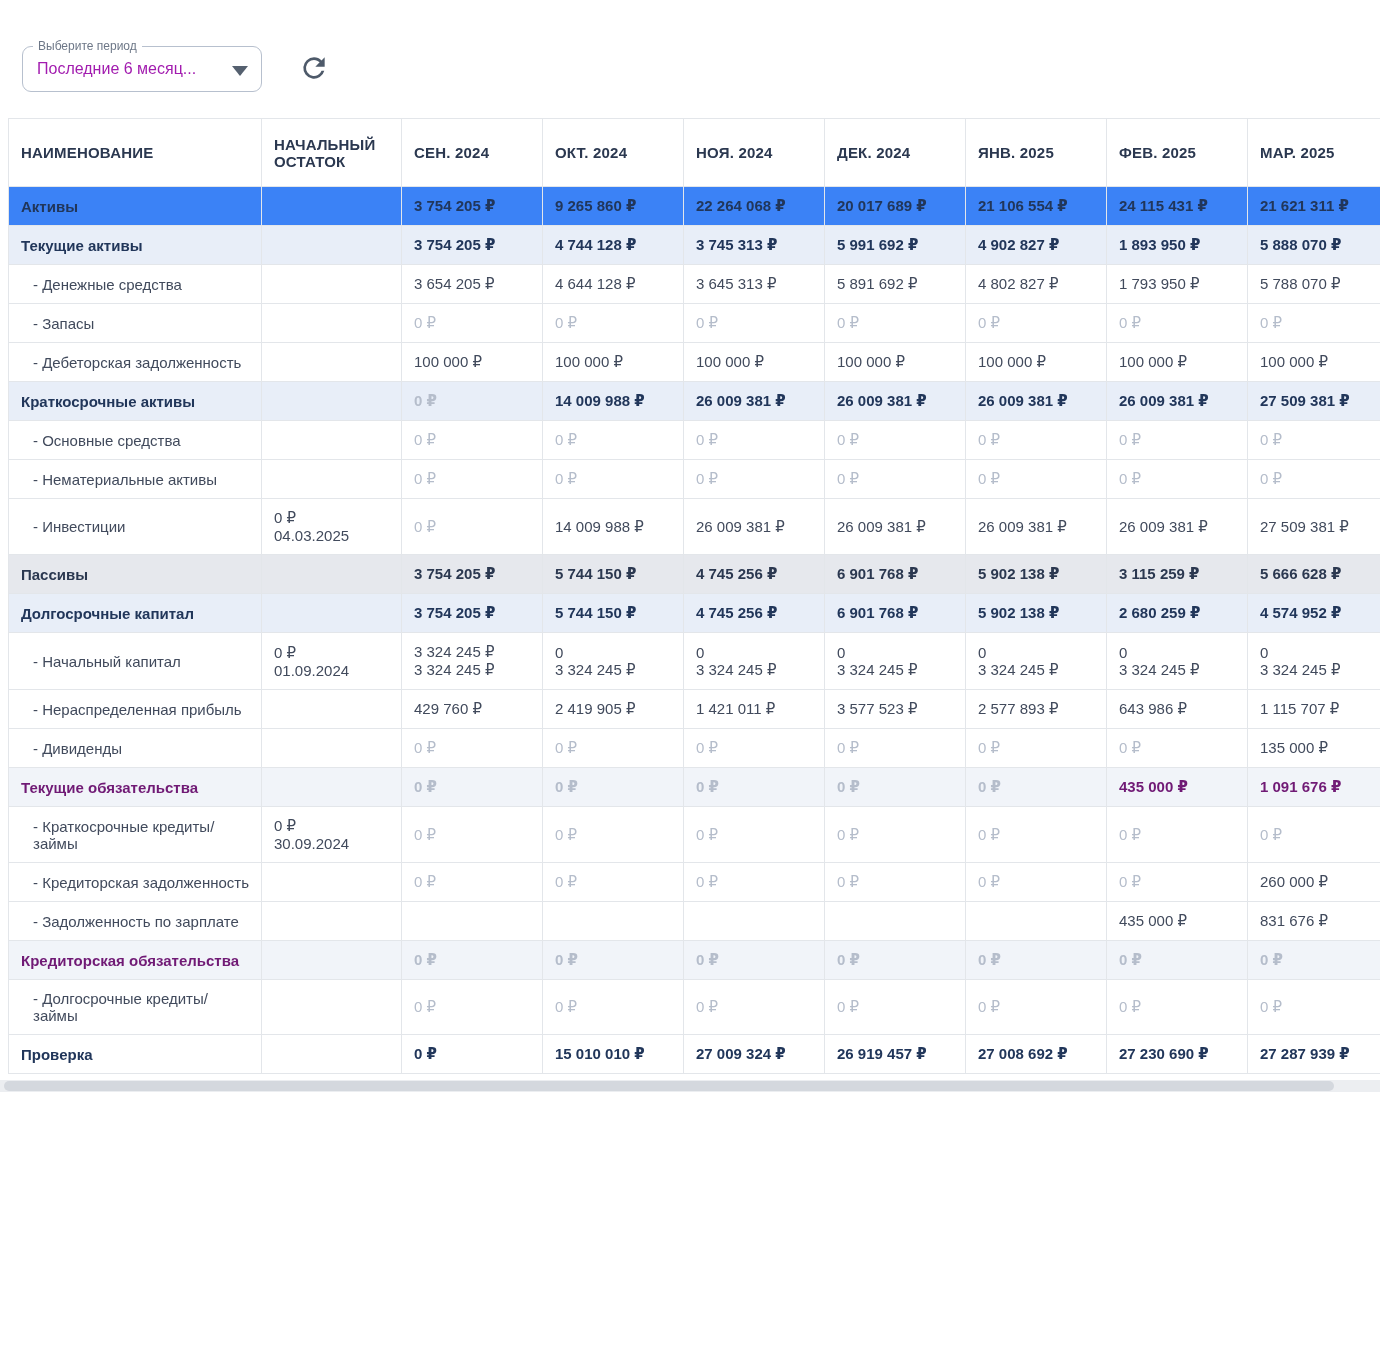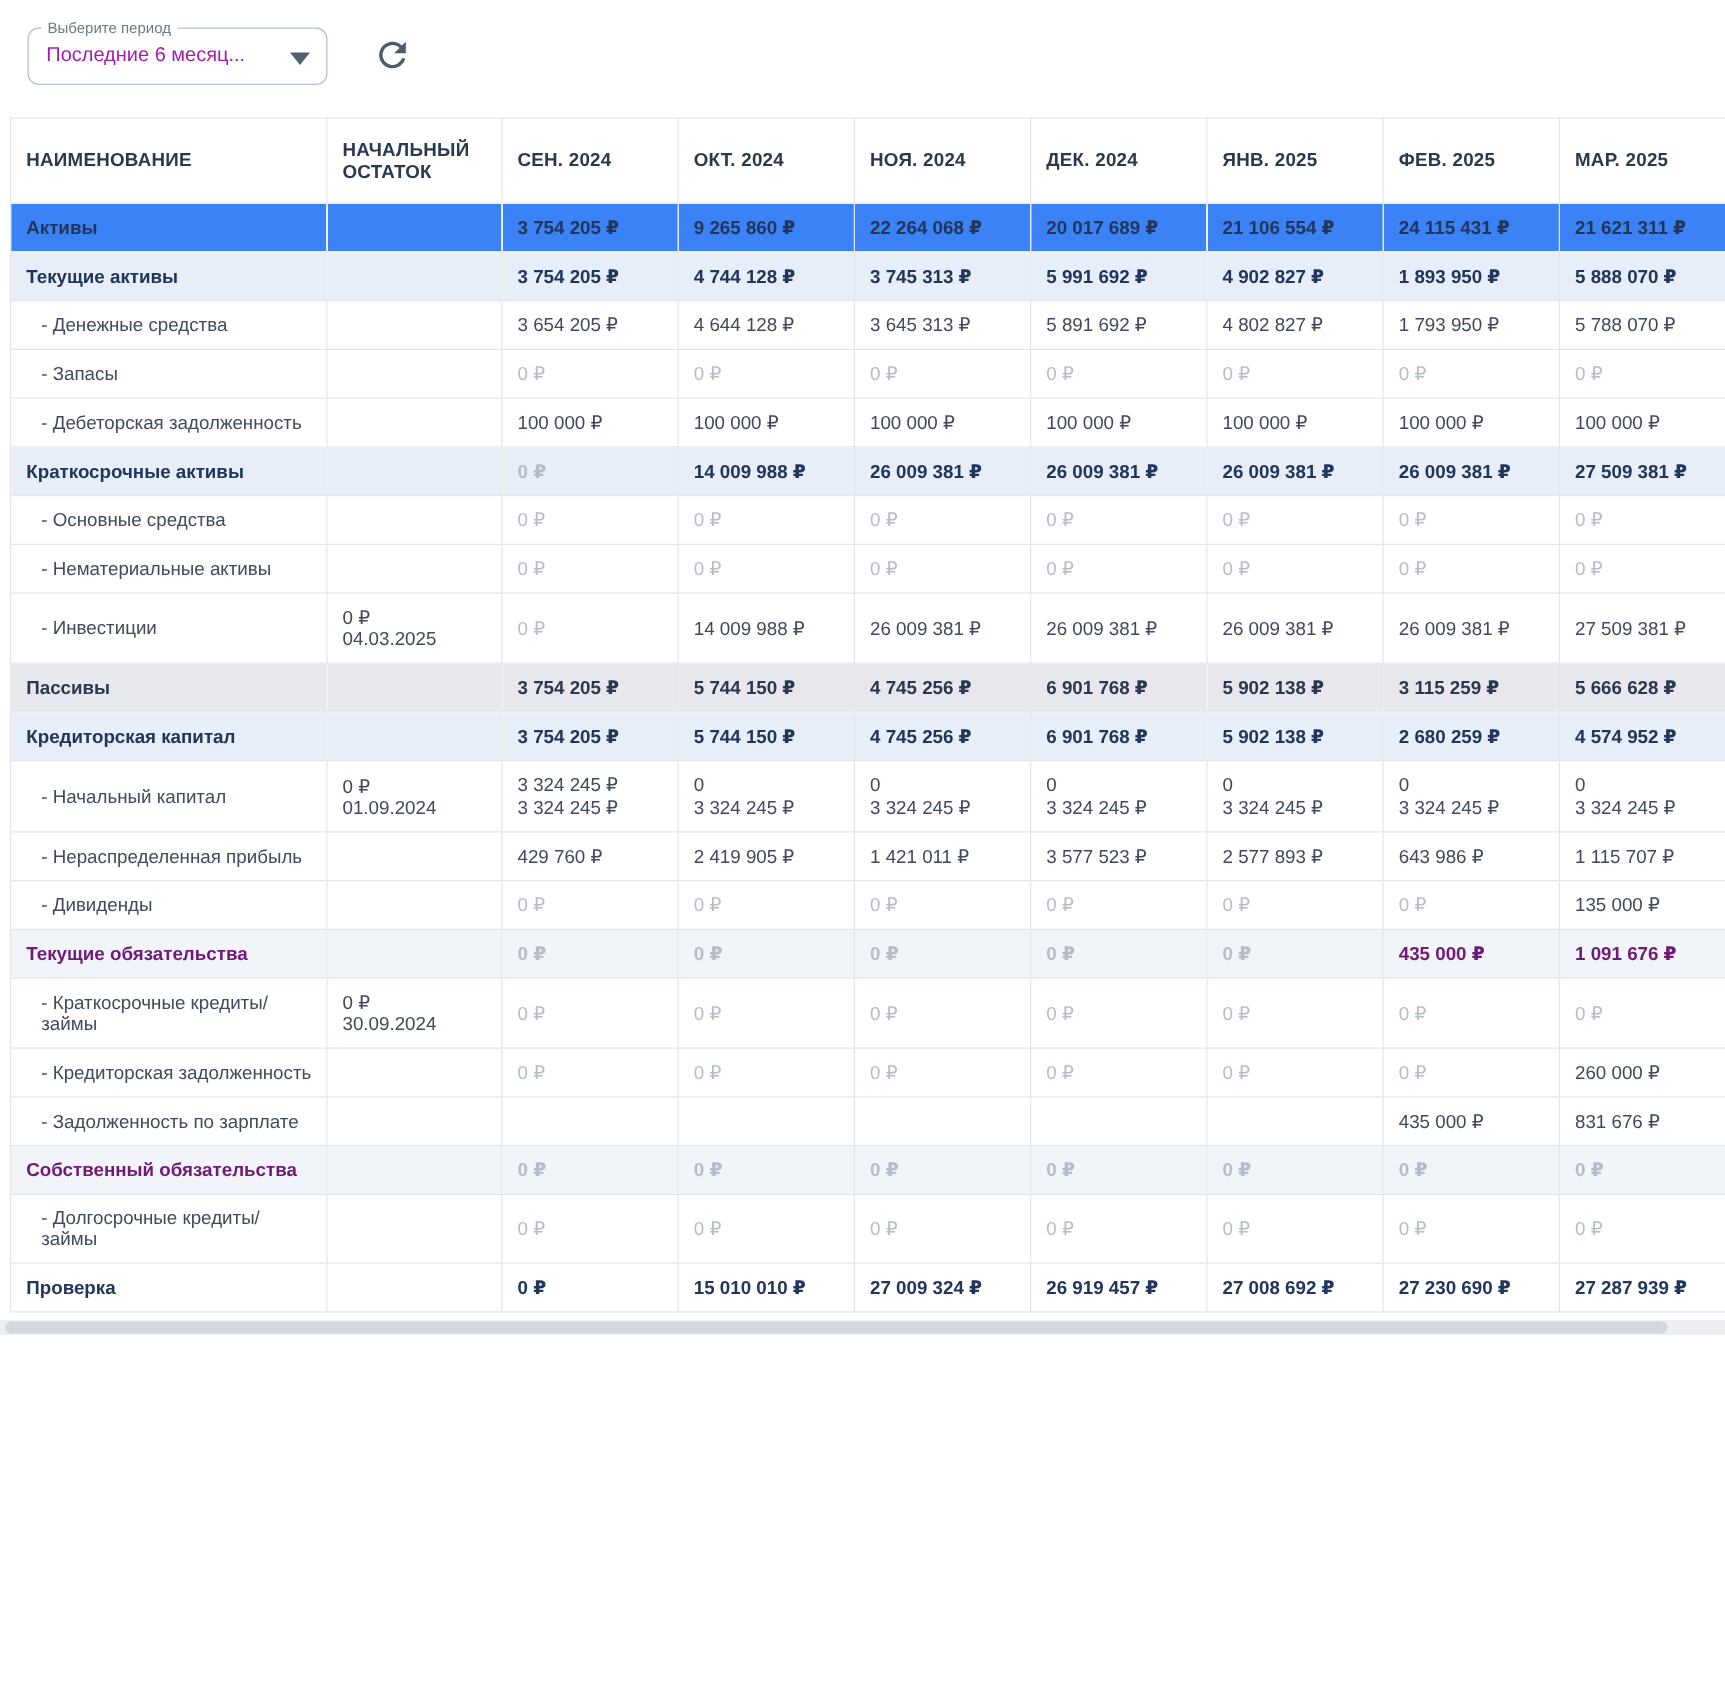--- a/index.html
+++ b/index.html
@@ -7,21 +7,21 @@
   body{
     width:1380px;
     font-family:"Liberation Sans","DejaVu Sans",sans-serif;
     color:#3c4556;
     position:relative;
   }
 
   
   .controls{
     display:flex;align-items:center;gap:30px;
-    padding:22px 0 26px 22px;
+    padding:46px 0 26px 22px;
   }
   .mui-select{
     position:relative;
     border:1px solid #b7c0ce;
     border-radius:9px;
     height:46px;
     display:flex;align-items:center;
     padding:0 40px 0 14px;
     cursor:pointer;
     background:#fff;
@@ -246,21 +246,21 @@
           <td></td>
           <td>3 754 205 ₽</td>
           <td>5 744 150 ₽</td>
           <td>4 745 256 ₽</td>
           <td>6 901 768 ₽</td>
           <td>5 902 138 ₽</td>
           <td>3 115 259 ₽</td>
           <td>5 666 628 ₽</td>
         </tr>
         <tr class="row-section-sub">
-          <td>Кредиторская капитал</td>
+          <td>Долгосрочные капитал</td>
           <td></td>
           <td>3 754 205 ₽</td>
           <td>5 744 150 ₽</td>
           <td>4 745 256 ₽</td>
           <td>6 901 768 ₽</td>
           <td>5 902 138 ₽</td>
           <td>2 680 259 ₽</td>
           <td>4 574 952 ₽</td>
         </tr>
         <tr class="row-detail">
@@ -343,21 +343,21 @@
           <td></td>
           <td></td>
           <td></td>
           <td></td>
           <td></td>
           <td></td>
           <td>435 000 ₽</td>
           <td>831 676 ₽</td>
         </tr>
         <tr class="row-section-light">
-          <td>Собственный обязательства</td>
+          <td>Кредиторская обязательства</td>
           <td></td>
           <td class="zero">0 ₽</td>
           <td class="zero">0 ₽</td>
           <td class="zero">0 ₽</td>
           <td class="zero">0 ₽</td>
           <td class="zero">0 ₽</td>
           <td class="zero">0 ₽</td>
           <td class="zero">0 ₽</td>
         </tr>
         <tr class="row-detail">

